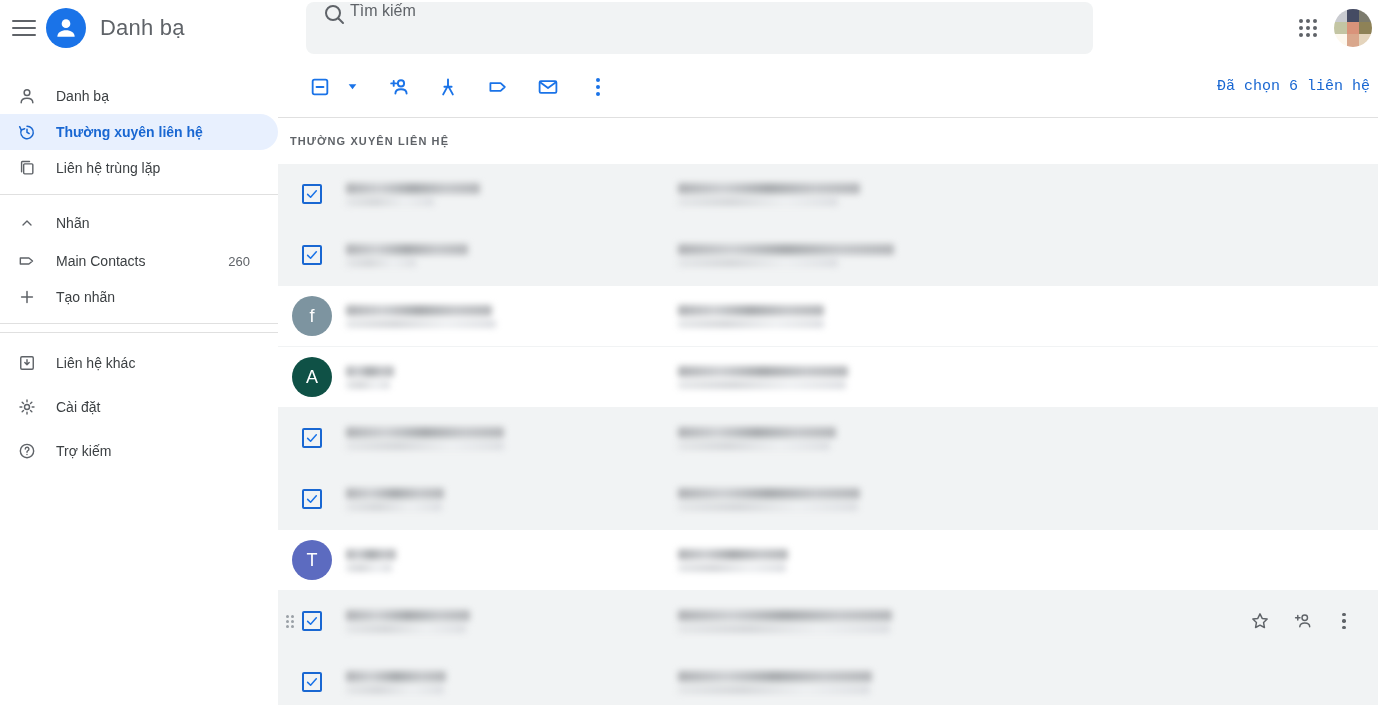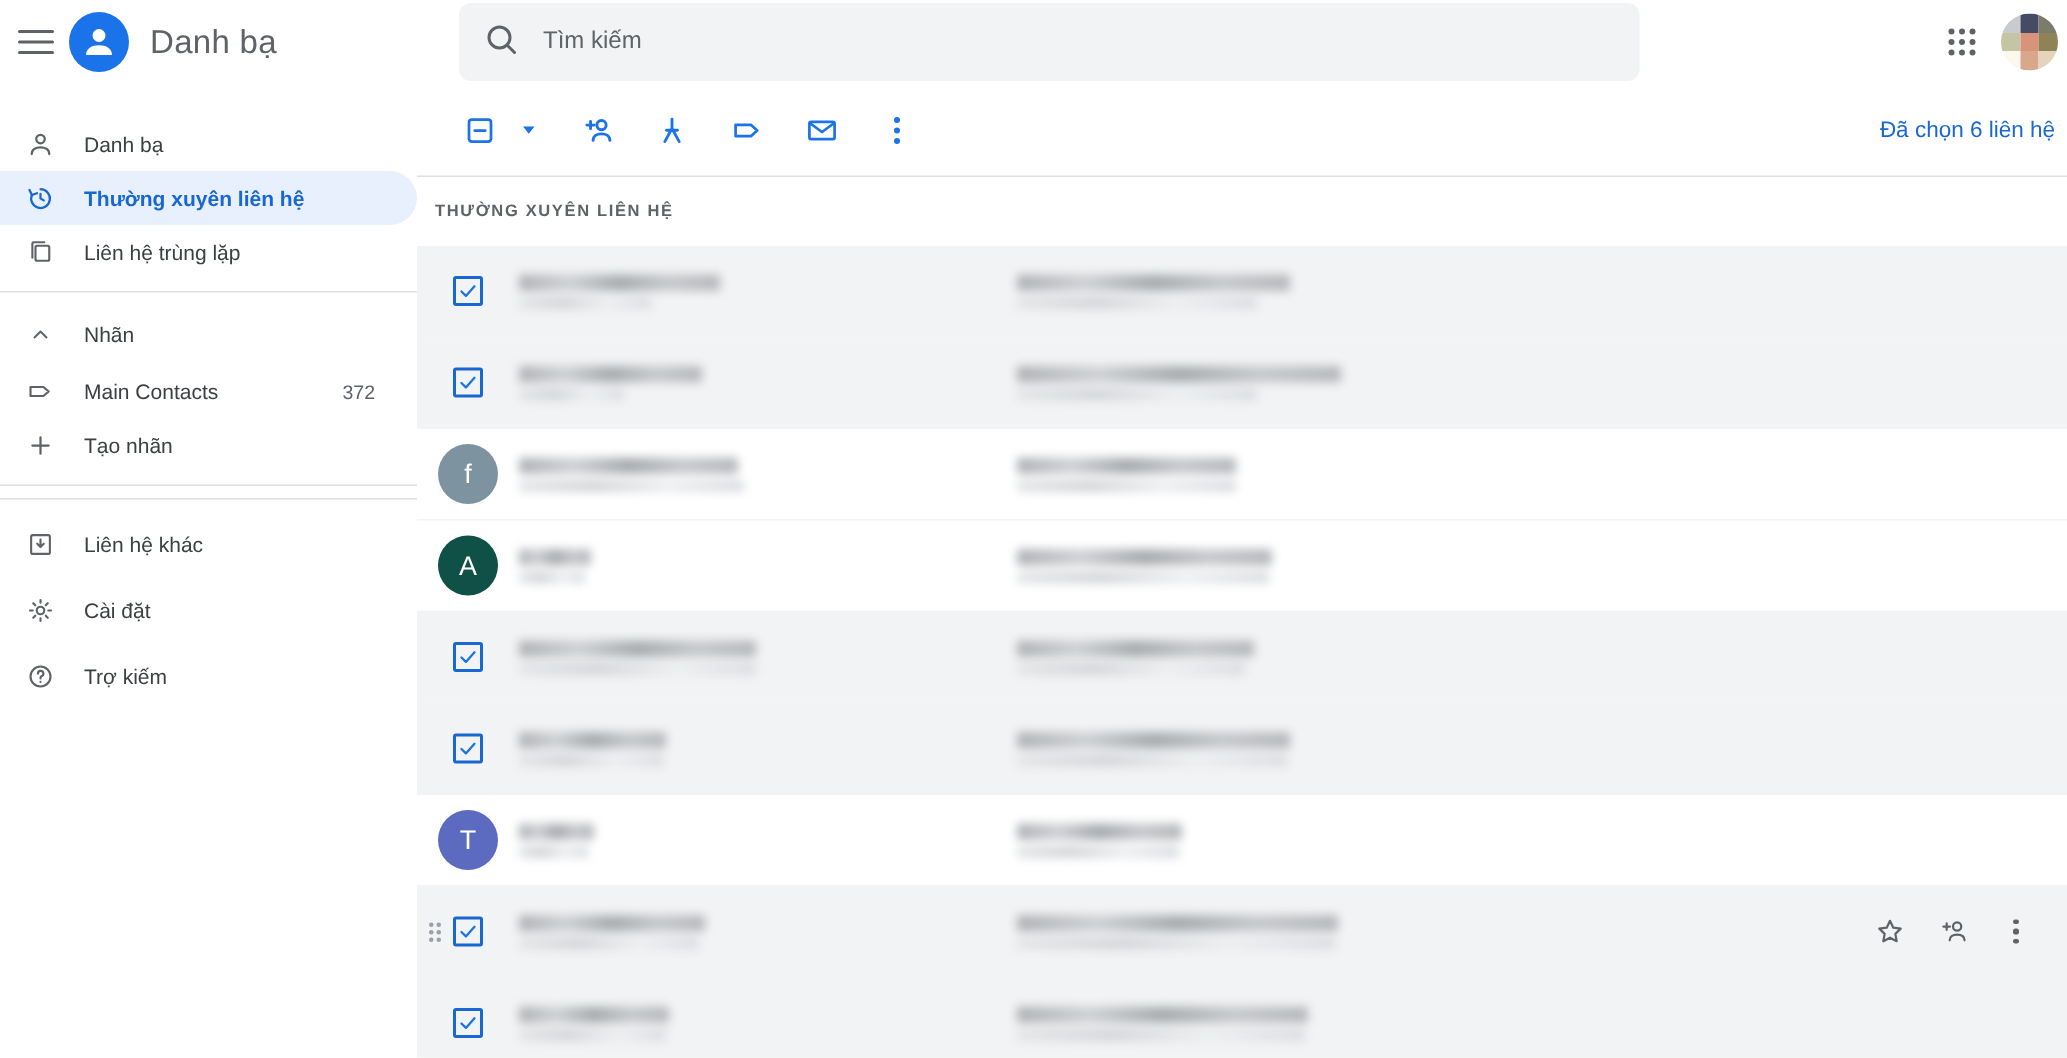--- a/index.html
+++ b/index.html
@@ -27,21 +27,21 @@
   .brand-avatar {
     width: 40px; height: 40px; border-radius: 50%;
     background: #1a73e8; display: flex; align-items: center; justify-content: center;
   }
   .brand-title { font-size: 22px; color: #5f6368; letter-spacing: .2px; }
 
   .searchwrap {
     position: absolute; left: 306px; top: 2px;
     width: 787px; height: 52px;
     background: #f1f3f4; border-radius: 8px;
-    display: flex; align-items: center; padding-left: 16px; gap: 16px;
+    display: flex; align-items: flex-start; padding-left: 16px; gap: 4px;
   }
   .search-input {
     border: none; background: transparent; outline: none;
     font-family: "Liberation Sans", sans-serif;
     font-size: 16px; color: #3c4043; width: 700px;
   }
   .search-input::placeholder { color: #5f6368; }
 
   .topright {
     position: absolute; right: 0; top: 0; height: 56px;
@@ -97,21 +97,21 @@
   .main { position: absolute; left: 278px; top: 56px; width: 1100px; height: 649px; background: #fff; }
   .toolbar {
     height: 62px; display: flex; align-items: center; gap: 0;
     padding-left: 22px; border-bottom: 1px solid #e0e0e0;
   }
   .tbtn {
     width: 40px; height: 40px; border-radius: 50%;
     display: flex; align-items: center; justify-content: center; cursor: pointer;
   }
   .caret { width: 24px; height: 40px; display:flex; align-items:center; justify-content:center; cursor:pointer;}
-  .selcount { margin-left: auto; padding-right: 8px; color: #1967d2; font-size: 15px; }
+  .selcount { margin-left: auto; padding-right: 8px; color: #1967d2; font-size: 15px; font-family: Liberation Mono, monospace; }
 
   .sectionhdr {
     height: 46px; display: flex; align-items: center; padding-left: 12px;
     font-size: 11px; letter-spacing: 1.1px; color: #5f6368; font-weight: bold;
   }
 
   .row {
     position: relative; height: 61px; display: flex; align-items: center;
     border-bottom: 1px solid #f1f3f4; cursor: pointer;
   }
@@ -245,21 +245,21 @@
       <span>Nhãn</span>
     </div>
 
     <div class="navitem" style="width:278px">
       <span class="ico">
         <svg width="20" height="20" viewBox="0 0 24 24" fill="none" stroke="#5f6368" stroke-width="1.7">
           <path d="M4 8.4h10.3L18.6 12l-4.3 3.6H4z" stroke-linejoin="round"></path>
         </svg>
       </span>
       <span>Main Contacts</span>
-      <span class="count">372</span>
+      <span class="count">260</span>
     </div>
 
     <div class="navitem" style="width:278px">
       <span class="ico">
         <svg width="20" height="20" viewBox="0 0 24 24" fill="none" stroke="#5f6368" stroke-width="1.8">
           <path d="M12 5.5v13M5.5 12h13" stroke-linecap="round"></path>
         </svg>
       </span>
       <span>Tạo nhãn</span>
     </div>

